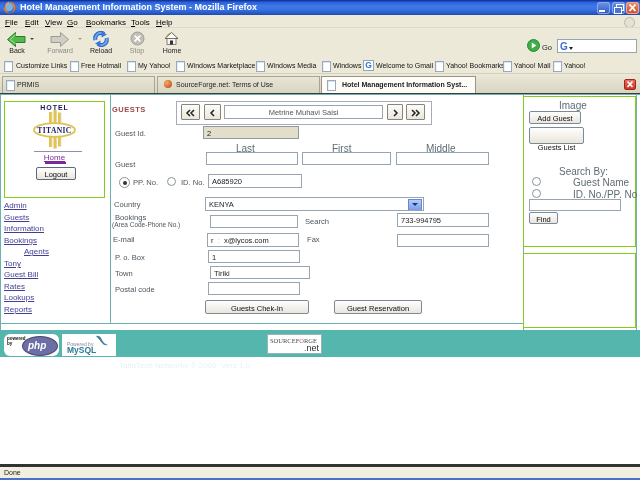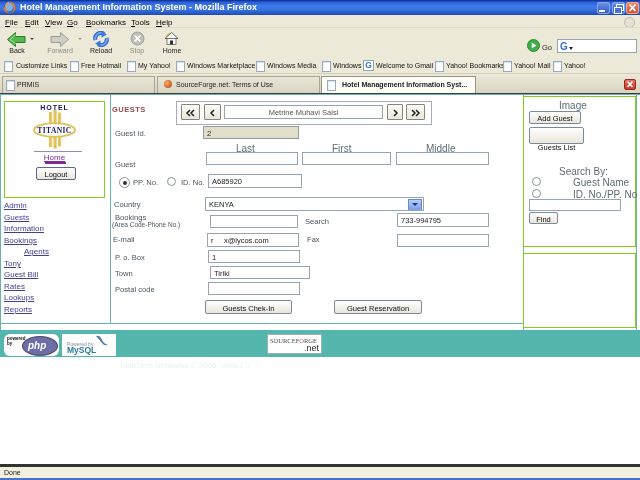--- a/index.html
+++ b/index.html
@@ -249,21 +249,21 @@
 <div class="abs lbl" style="left:113px;top:235px;">E-mail</div>
 <div class="abs inp" style="left:207px;top:233px;width:92px;height:14px;">r<span style="color:#c8c8c8">&nbsp;&nbsp;:&nbsp;&nbsp;</span>x@lycos.com</div>
 <div class="abs lbl" style="left:307px;top:235px;">Fax</div>
 <div class="abs inp" style="left:397px;top:234px;width:92px;height:13px;"></div>
 <div class="abs lbl" style="left:115px;top:253px;">P. o. Box</div>
 <div class="abs inp" style="left:208px;top:250px;width:92px;height:13px;">1</div>
 <div class="abs lbl" style="left:115px;top:269px;">Town</div>
 <div class="abs inp" style="left:210px;top:266px;width:100px;height:13px;">Tiriki</div>
 <div class="abs lbl" style="left:115px;top:285px;">Postal code</div>
 <div class="abs inp" style="left:208px;top:282px;width:92px;height:13px;"></div>
-<div class="abs btn" style="left:205px;top:300px;width:87px;height:14px;padding-top:2.5px;">Guests Chek-In</div>
+<div class="abs btn" style="left:205px;top:300px;width:104px;height:14px;padding-top:2.5px;">Guests Chek-In</div>
 <div class="abs btn" style="left:334px;top:300px;width:88px;height:14px;padding-top:2.5px;">Guest Reservation</div>
 
 <div class="abs box" style="left:523px;top:96px;width:113px;height:151px;"></div>
 <div class="abs box" style="left:523px;top:253px;width:113px;height:75px;"></div>
 <div class="abs glbl" style="left:530px;top:100px;">Image</div>
 <div class="abs btn" style="left:529px;top:111px;width:52px;height:13px;padding-top:2px;">Add Guest</div>
 <div class="abs btn" style="left:529px;top:127px;width:55px;height:13px;padding-top:15px;">Guests List</div>
 <div class="abs glbl" style="left:530px;top:166px;">Search By:</div>
 <span class="abs radio" style="left:532px;top:177px;"></span>
 <div class="abs glbl" style="left:544px;top:177px;">Guest Name</div>

